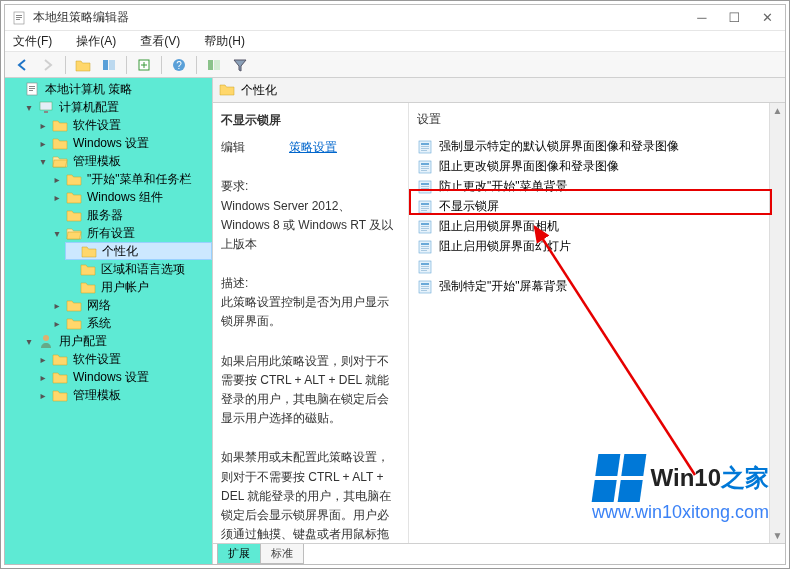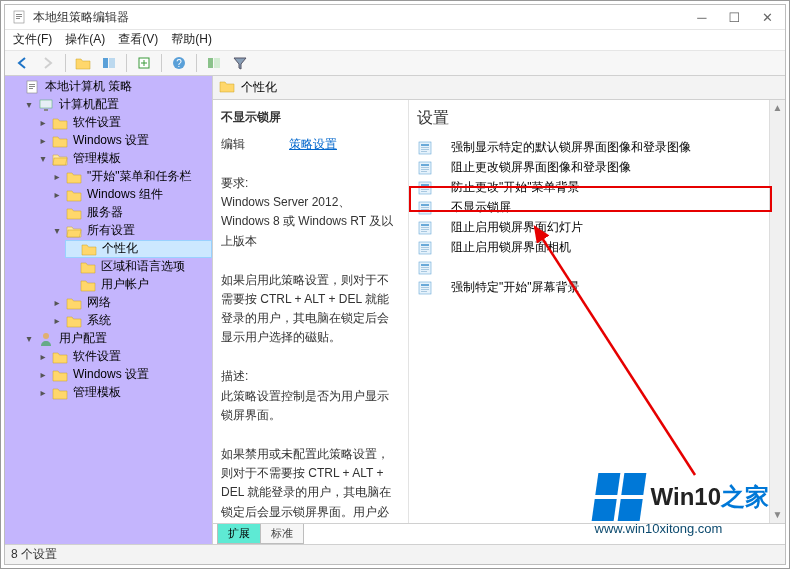--- a/index.html
+++ b/index.html
@@ -48,21 +48,21 @@
     gap: 22px;
     padding-right: 6px;
     color: #666;
   }
   .win-controls span { cursor: default; font-size: 13px; line-height: 1; }
   
   .menubar {
     height: 22px;
     display: flex;
     align-items: center;
-    gap: 13px;
+    gap: 24px;
     padding: 0 8px;
     border-bottom: 1px solid #e6e6e6;
     font-size: 12px;
     color: #222;
   }
   .menubar span { cursor: default; }
   
   .toolbar {
     height: 28px;
     display: flex;
@@ -85,21 +85,21 @@
   
   .split {
     flex: 1 1 auto;
     display: flex;
     min-height: 0;
   }
   .tree-pane {
     width: 208px;
     border-right: 1px solid #d0d0d0;
     overflow: auto;
-    background: #c4b5fd;
+    background: #5eead4;
     padding: 2px 0 2px 2px;
   }
   .tree ul { list-style: none; margin: 0; padding: 0 0 0 14px; }
   .tree > ul { padding-left: 2px; }
   .tree li { white-space: nowrap; }
   .tree-row {
     display: flex; align-items: center;
     height: 18px;
     gap: 3px;
     padding-right: 4px;
@@ -157,29 +157,29 @@
     font-weight: bold;
   }
   .desc-col a { color: #0066cc; text-decoration: underline; cursor: pointer; padding-left: 44px; }
   .desc-col p { margin: 20px 0 0 0; word-break: break-word; }
   .settings-col {
     flex: 1 1 auto;
     padding: 4px 4px 4px 4px;
     overflow: hidden;
   }
   .settings-header {
-    font-size: 16px;
+    font-size: 12px;
     padding: 4px 4px 6px 4px;
     color: #333;
     border-bottom: 1px solid transparent;
   }
   .settings-list { padding: 2px 0 0 0; }
   .setting-row {
     display: flex; align-items: center;
-    gap: 18px;
+    gap: 6px;
     height: 20px;
     padding: 0 4px;
     cursor: default;
     white-space: nowrap;
   }
   .setting-row .s-icon {
     width: 16px; height: 16px;
     display: inline-flex; align-items: center; justify-content: center;
   }
   .highlight-box {
@@ -218,21 +218,22 @@
     display: flex;
     align-items: center;
     padding: 0 6px;
     font-size: 12px;
     color: #333;
   }
   
   .watermark {
     position: absolute;
     right: 16px;
-    bottom: 28px;
+    bottom: 41px;
+    text-align: right;
     pointer-events: none;
   }
   .watermark .logo {
     display: flex;
     align-items: center;
     justify-content: flex-end;
     gap: 8px;
   }
   .win-squares {
     width: 48px; height: 48px;
@@ -241,21 +242,21 @@
     grid-template-rows: 1fr 1fr;
     gap: 4px;
     transform: skewX(-8deg);
   }
   .win-squares div { background: #0078d7; }
   .watermark .brand {
     font-size: 24px; font-weight: 600; color: #222;
   }
   .watermark .brand b { color: #0078d7; font-weight: 700; }
   .watermark .url {
-    font-size: 13px; color: #0c4a6e; margin-top: 0px;
+    font-size: 18px; color: #3b82f6; margin-top: 0px;
   }
   
   .arrow-svg {
     position: absolute;
     left: 0; top: 0;
     width: 100%; height: 100%;
     pointer-events: none;
   }
   
   .vscroll {
@@ -614,25 +615,25 @@
 
           <div class="desc-col">
             <h3>不显示锁屏</h3>
             <div>
               <span>编辑</span><a>策略设置</a>
             </div>
             <p>
               <span>要求:</span><br>
               <span>Windows Server 2012、Windows 8 或 Windows RT 及以上版本</span>
             </p>
-            <p>如果启用此策略设置，则对于不需要按 CTRL + ALT + DEL 就能登录的用户，其电脑在锁定后会显示用户选择的磁贴。</p>
             <p>
               <span>描述:</span><br>
               <span>此策略设置控制是否为用户显示锁屏界面。</span>
             </p>
+            <p>如果启用此策略设置，则对于不需要按 CTRL + ALT + DEL 就能登录的用户，其电脑在锁定后会显示用户选择的磁贴。</p>
             <p>如果禁用或未配置此策略设置，则对于不需要按 CTRL + ALT + DEL 就能登录的用户，其电脑在锁定后会显示锁屏界面。用户必须通过触摸、键盘或者用鼠标拖动的方式取消锁屏界面。</p>
           </div>
 
           <div class="settings-col">
             <div class="settings-header">设置</div>
             <div class="settings-list" style="position:relative">
               <div class="setting-row">
                   <span class="s-icon">
                     <svg width="16" height="16">
                       <use href="#policy-icon"></use>
@@ -663,29 +664,29 @@
                     </svg>
                   </span>
                   <span>不显示锁屏</span>
                 </div>
               <div class="setting-row">
                   <span class="s-icon">
                     <svg width="16" height="16">
                       <use href="#policy-icon"></use>
                     </svg>
                   </span>
-                  <span>阻止启用锁屏界面幻灯片</span>
+                  <span>阻止启用锁屏界面相机</span>
                 </div>
               <div class="setting-row">
                   <span class="s-icon">
                     <svg width="16" height="16">
                       <use href="#policy-icon"></use>
                     </svg>
                   </span>
-                  <span>阻止启用锁屏界面相机</span>
+                  <span>阻止启用锁屏界面幻灯片</span>
                 </div>
               <div class="setting-row">
                   <span class="s-icon">
                     <svg width="16" height="16">
                       <use href="#policy-icon"></use>
                     </svg>
                   </span>
                 </div>
               <div class="setting-row">
                   <span class="s-icon">
@@ -707,23 +708,20 @@
           <div class="highlight-box" style="left:196px; top:86px; width:363px; height:26px;"></div>
         </div>
 
         <div class="tabs-row">
           <div class="tab active">扩展</div>
           <div class="tab">标准</div>
         </div>
       </div>
     </div>
 
-    <div class="statusbar">
-      <span>8 个设置</span>
-    </div>
 
     <svg class="arrow-svg">
       <defs>
         <marker id="arrowhead" markerWidth="8" markerHeight="8" refX="6" refY="3" orient="auto">
           <path d="M0,0 L7,3 L0,6 z" fill="#e60000"></path>
         </marker>
       </defs>
       <line x1="690" y1="470" x2="530" y2="222" stroke="#e60000" stroke-width="2.5" marker-end="url(#arrowhead)"></line>
     </svg>
 

